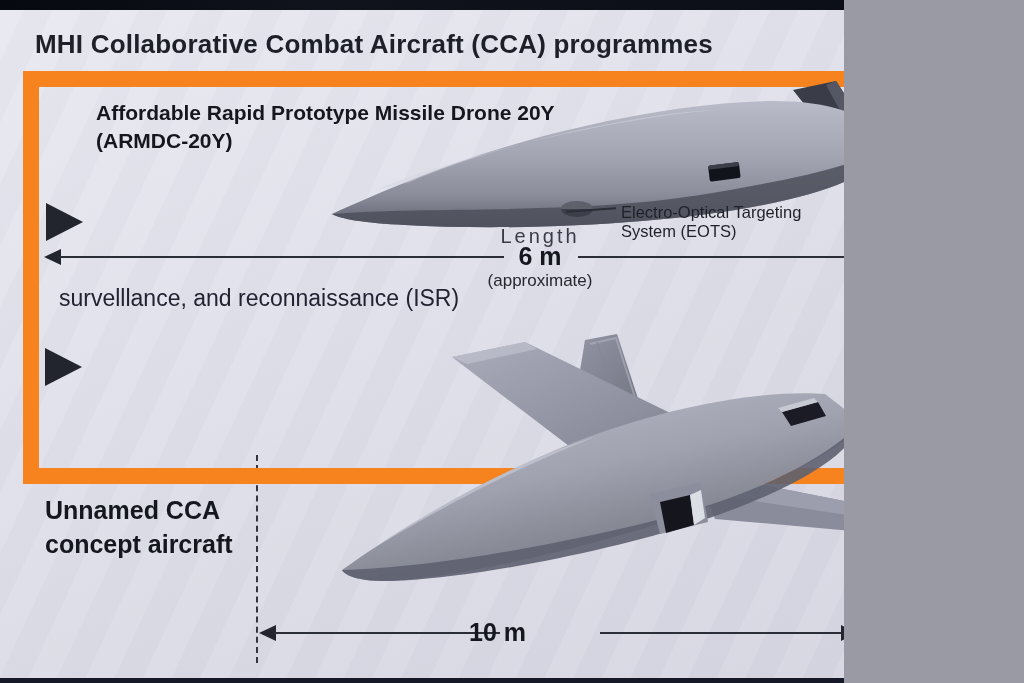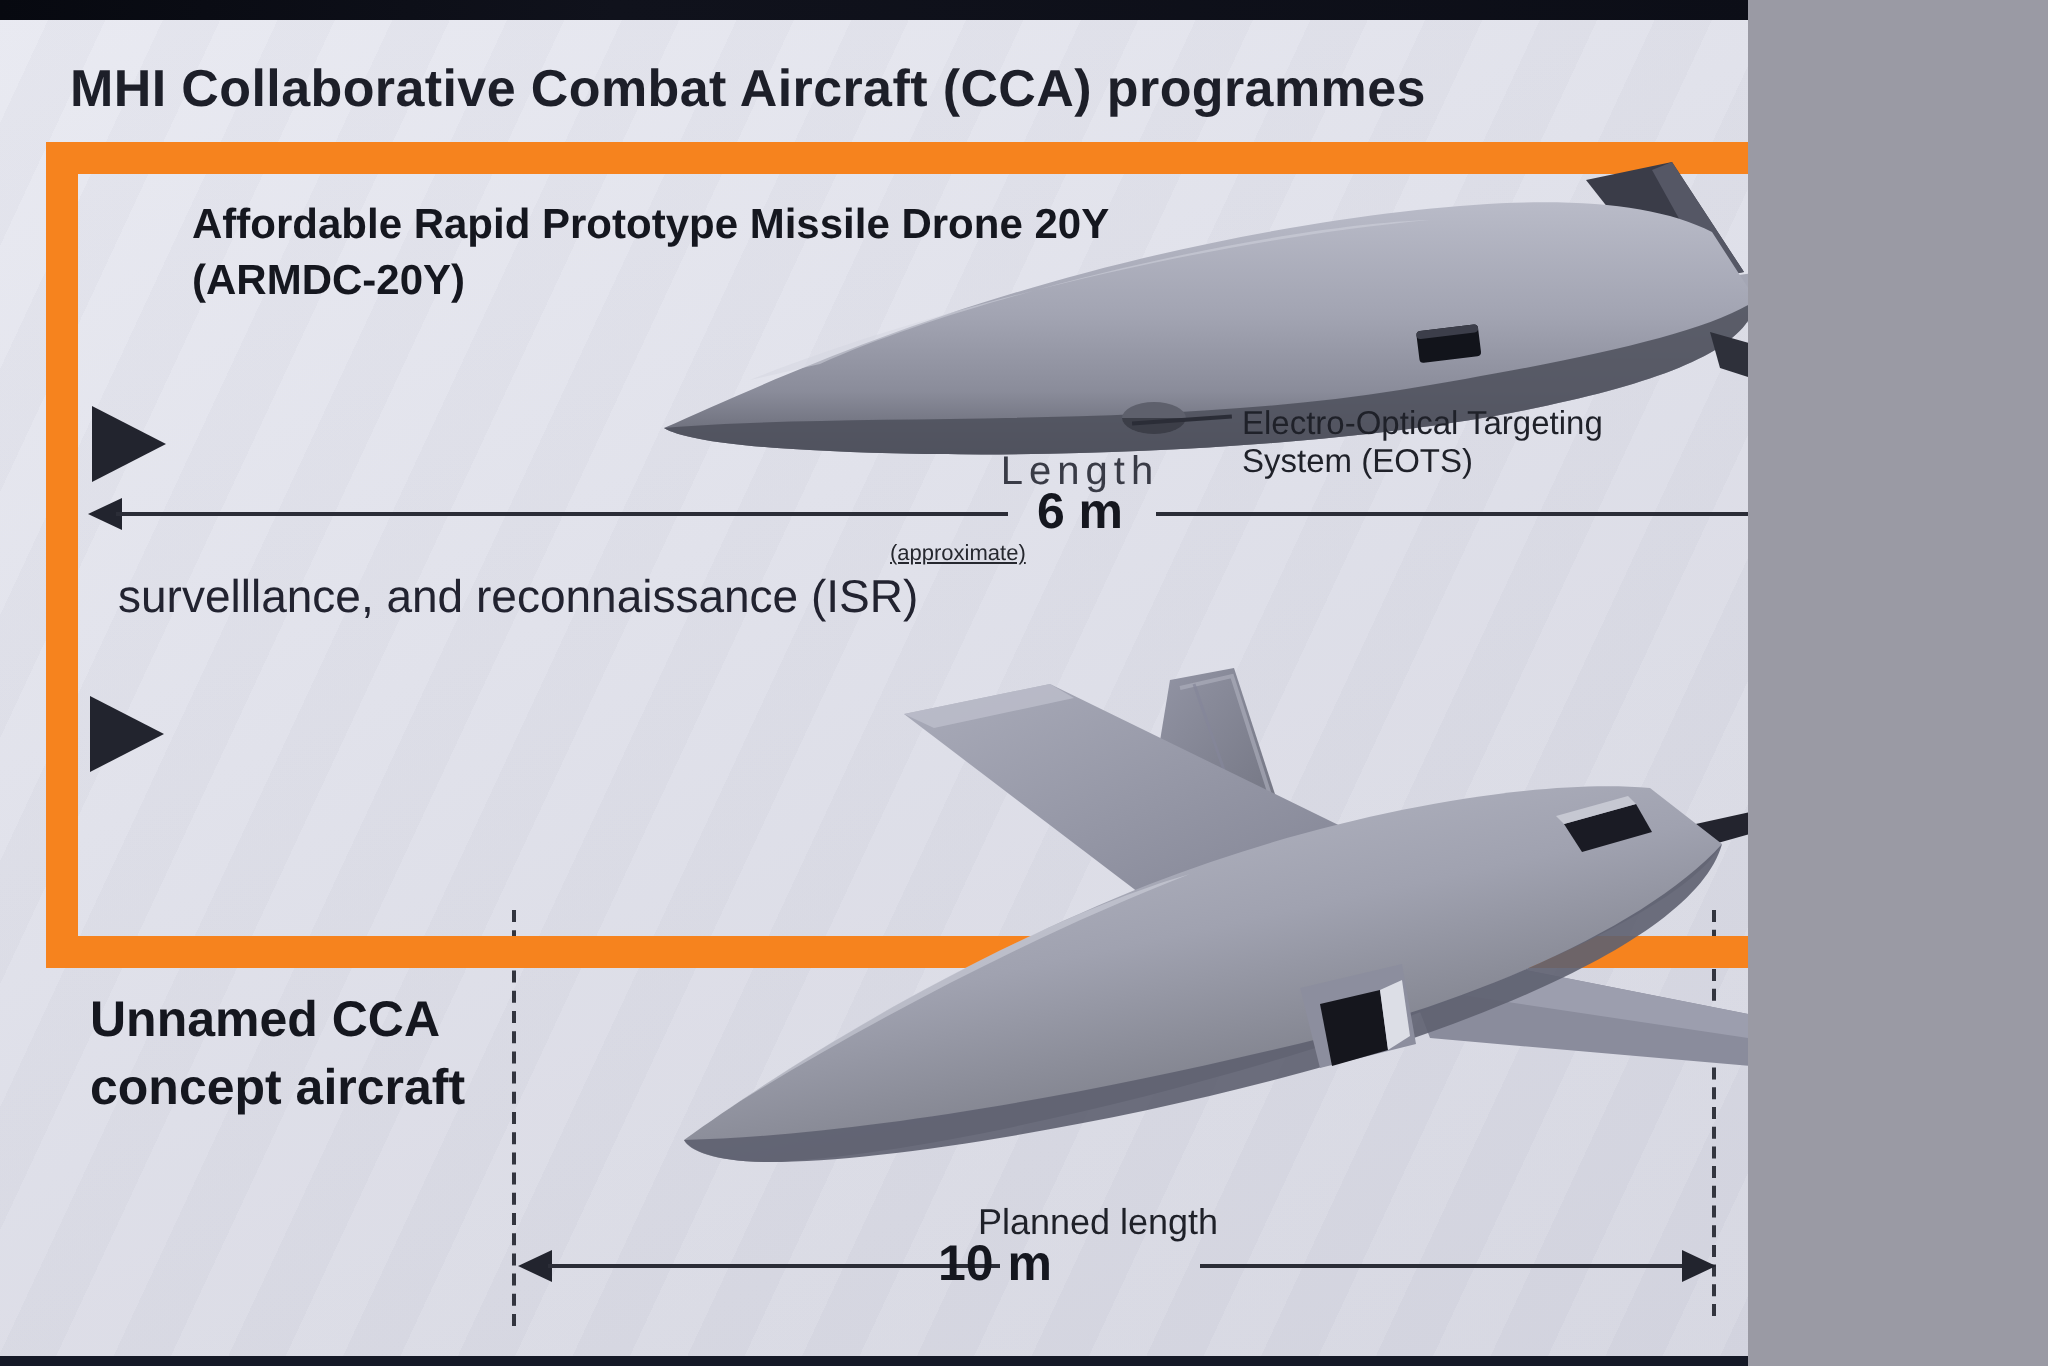--- a/index.html
+++ b/index.html
@@ -1,20 +1,19 @@
 <!DOCTYPE html>
 <html><head>
 <meta charset="utf-8">
 <style>
   html,body{margin:0;padding:0;background:#9a9aa4;}
   #stage{
     position:relative;width:844px;height:683px;overflow:hidden;
     background:linear-gradient(155deg,#e8e9f1 0%,#e0e1ea 40%,#d9dae4 75%,#d5d6e1 100%);
     font-family:"Liberation Sans",sans-serif;
-    padding-left:30px;
   }
   #stage::after{ 
     content:"";position:absolute;inset:0;pointer-events:none;
     background:repeating-linear-gradient(115deg,rgba(255,255,255,.045) 0 26px,rgba(120,120,140,.03) 26px 52px);
   }
   .abs{position:absolute;}
   .edge-top{left:0;top:0;width:1024px;height:10px;background:linear-gradient(90deg,#070910,#10121c 30%,#0b0d16);z-index:9;}
   .edge-bottom{left:0;bottom:0;width:1024px;height:5px;background:#151927;z-index:9;}
   .page-title{left:35px;top:29px;font-size:26px;font-weight:bold;color:#1d1f29;letter-spacing:.2px;z-index:7;}
   .frame{left:23px;top:71px;width:1020px;height:413px;border:16px solid #f6831e;box-sizing:border-box;z-index:2;}
@@ -27,21 +26,21 @@
   .tri1{left:46px;top:203px;}
   .tri2{left:45px;top:348px;}
   
   .dline{height:2px;background:#2b2d37;z-index:6;}
   .ah{width:0;height:0;border-top:8px solid transparent;border-bottom:8px solid transparent;z-index:6;}
   .ah-l{border-right:17px solid #22242e;}
   .ah-r{border-left:17px solid #22242e;}
   .dim-label{color:#393b46;text-align:center;z-index:6;}
   .len-label{left:455px;width:170px;top:225px;font-size:20px;letter-spacing:3px;}
   .len-value{left:460px;width:160px;top:242px;font-size:25px;font-weight:bold;color:#15171f;text-align:center;z-index:6;}
-  .len-qual{left:445px;width:190px;top:271px;font-size:11px;color:#26282f;text-align:left;z-index:6;text-decoration:underline;}
+  .len-qual{left:445px;width:190px;top:271px;font-size:17px;color:#26282f;text-align:center;z-index:6;}
   .plen-label{left:449px;width:200px;top:601px;font-size:18px;color:#1f2129;text-align:center;z-index:6;}
   .plen-value{left:469px;width:160px;top:618px;font-size:25px;font-weight:bold;color:#15171f;text-align:left;z-index:6;}
   
   .dash{width:0;border-left:2px dashed #33353f;z-index:1;}
   .dash-l{left:256px;top:455px;height:208px;}
   .dash-r{left:856px;top:455px;height:203px;}
   
   .callout-line{left:566px;top:209px;width:50px;height:2px;background:#2b2d37;transform:rotate(-4deg);z-index:6;}
   .eots-text{left:621px;top:203px;font-size:16.5px;line-height:19px;color:#1f2129;z-index:6;}
   .svg-top{left:315px;top:78px;z-index:3;}
@@ -170,17 +169,16 @@
 
   <div class="abs unnamed-name">
     <div>Unnamed CCA</div>
     <div>concept aircraft</div>
   </div>
 
   <div class="abs ah ah-l" style="left:259px;top:625px;"></div>
   <div class="abs dline" style="left:274px;top:632px;width:226px;"></div>
   <div class="abs dline" style="left:600px;top:632px;width:242px;"></div>
   <div class="abs ah ah-r" style="left:841px;top:625px;"></div>
-  <div class="abs plen-label">Planned length</div>
   <div class="abs plen-value">10 m</div>
 
 
 </div>
 
 </body></html>

